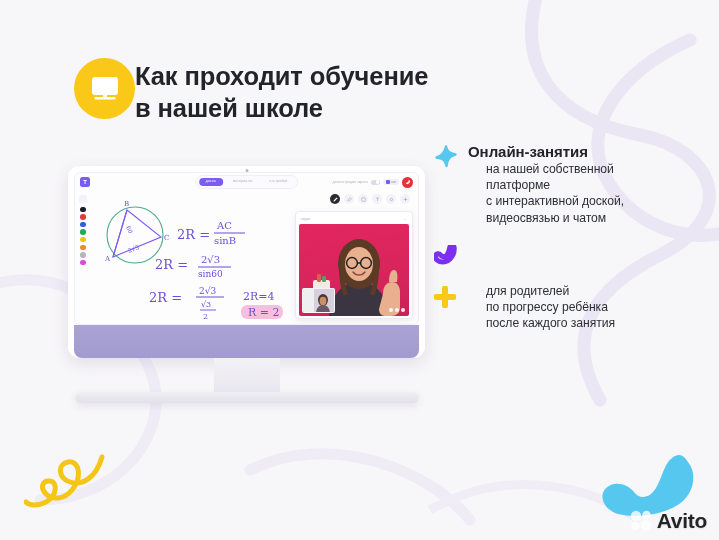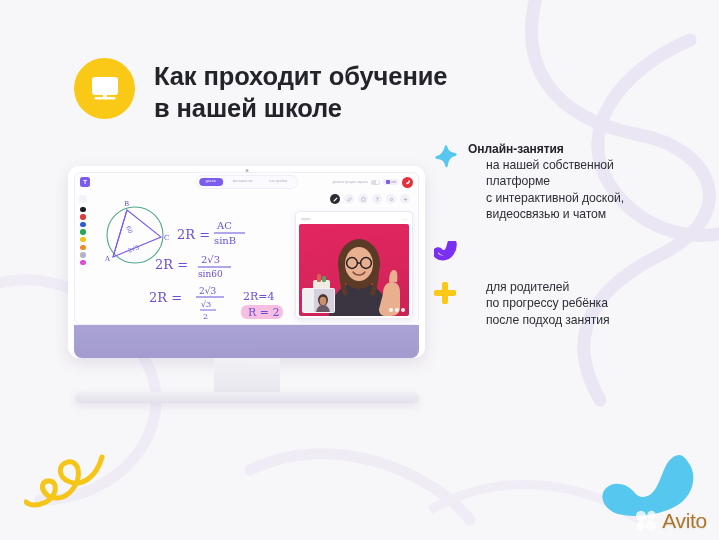--- a/index.html
+++ b/index.html
@@ -11,21 +11,21 @@
     overflow:hidden;
   }
 
   
   .bg-layer { position:absolute; inset:0; overflow:hidden; pointer-events:none; }
   .bg-svg { position:absolute; inset:0; width:719px; height:540px; }
 
   
   .header {
     position:absolute; left:74px; top:58px;
-    display:flex; align-items:flex-start; gap:19px;
+    display:flex; align-items:flex-start; 
   }
   .badge-icon {
     width:61px; height:61px; border-radius:50%;
     background:#fac917;
     display:flex; align-items:center; justify-content:center;
     flex:0 0 auto;
   }
   .badge-icon svg { display:block; }
   .headline {
     font-size:25.5px; line-height:1.26; font-weight:bold;
@@ -179,38 +179,38 @@
     width:4px; height:4px; border-radius:50%;
     background:rgba(255,255,255,0.9); display:block;
   }
 
   
   .features { position:absolute; left:434px; top:142px; width:268px; }
   .feature { display:flex; gap:10px; margin-bottom:12px; }
   .feat-icon { width:24px; flex:0 0 24px; padding-top:3px; }
   .feat-body { flex:1; }
   .feat-title {
-    font-size:12px; font-weight:bold; color:#22242a;
+    font-size:15px; font-weight:bold; color:#22242a;
     line-height:1.27; white-space:pre-line; letter-spacing:-0.05px;
   }
   .feat-text {
     font-size:12.2px; color:#2c2f36; line-height:1.33;
     white-space:pre-line; letter-spacing:-0.05px;margin-left:18px;
   }
   .feature.f1 { margin-bottom:16px; }
   .feature.f2 { margin-bottom:14px; }
 
   
   .watermark {
     position:absolute; right:12px; bottom:8px;
     display:flex; align-items:center; gap:4px;
     opacity:0.85;
   }
   .wm-text {
-    font-size:21px; font-weight:normal; color:#a16207;
+    font-size:21px; font-weight:bold; color:#000000;
     letter-spacing:-0.3px; line-height:1;
     text-shadow:0 1px 2px rgba(120,110,140,0.18);
   }
 </style>
 </head>
 <body>
 
 <div class="bg-layer">
   <svg class="bg-svg" viewBox="0 0 719 540">
     <g fill="none" stroke="#ebe6f3" stroke-width="13" stroke-linecap="round">
@@ -451,21 +451,21 @@
 
   <div class="feature f3">
     <div class="feat-icon">
       <svg width="22" height="22" viewBox="0 0 22 22">
         <path d="M11 2.5 v17 M2.5 11 h17" stroke="#fac917" stroke-width="6" stroke-linecap="round"></path>
       </svg>
     </div>
     <div class="feat-body">
       <div class="feat-text">для родителей
 по прогрессу ребёнка
-после подход занятия</div>
+после каждого занятия</div>
     </div>
   </div>
 
 </div>
 
 <div class="watermark">
   <svg width="24" height="24" viewBox="0 0 24 24">
     <circle cx="7" cy="8" r="5.2" fill="#ffffff" opacity="0.92"></circle>
     <circle cx="17.5" cy="7" r="4.2" fill="#ffffff" opacity="0.92"></circle>
     <circle cx="6.5" cy="18" r="4.2" fill="#ffffff" opacity="0.92"></circle>

